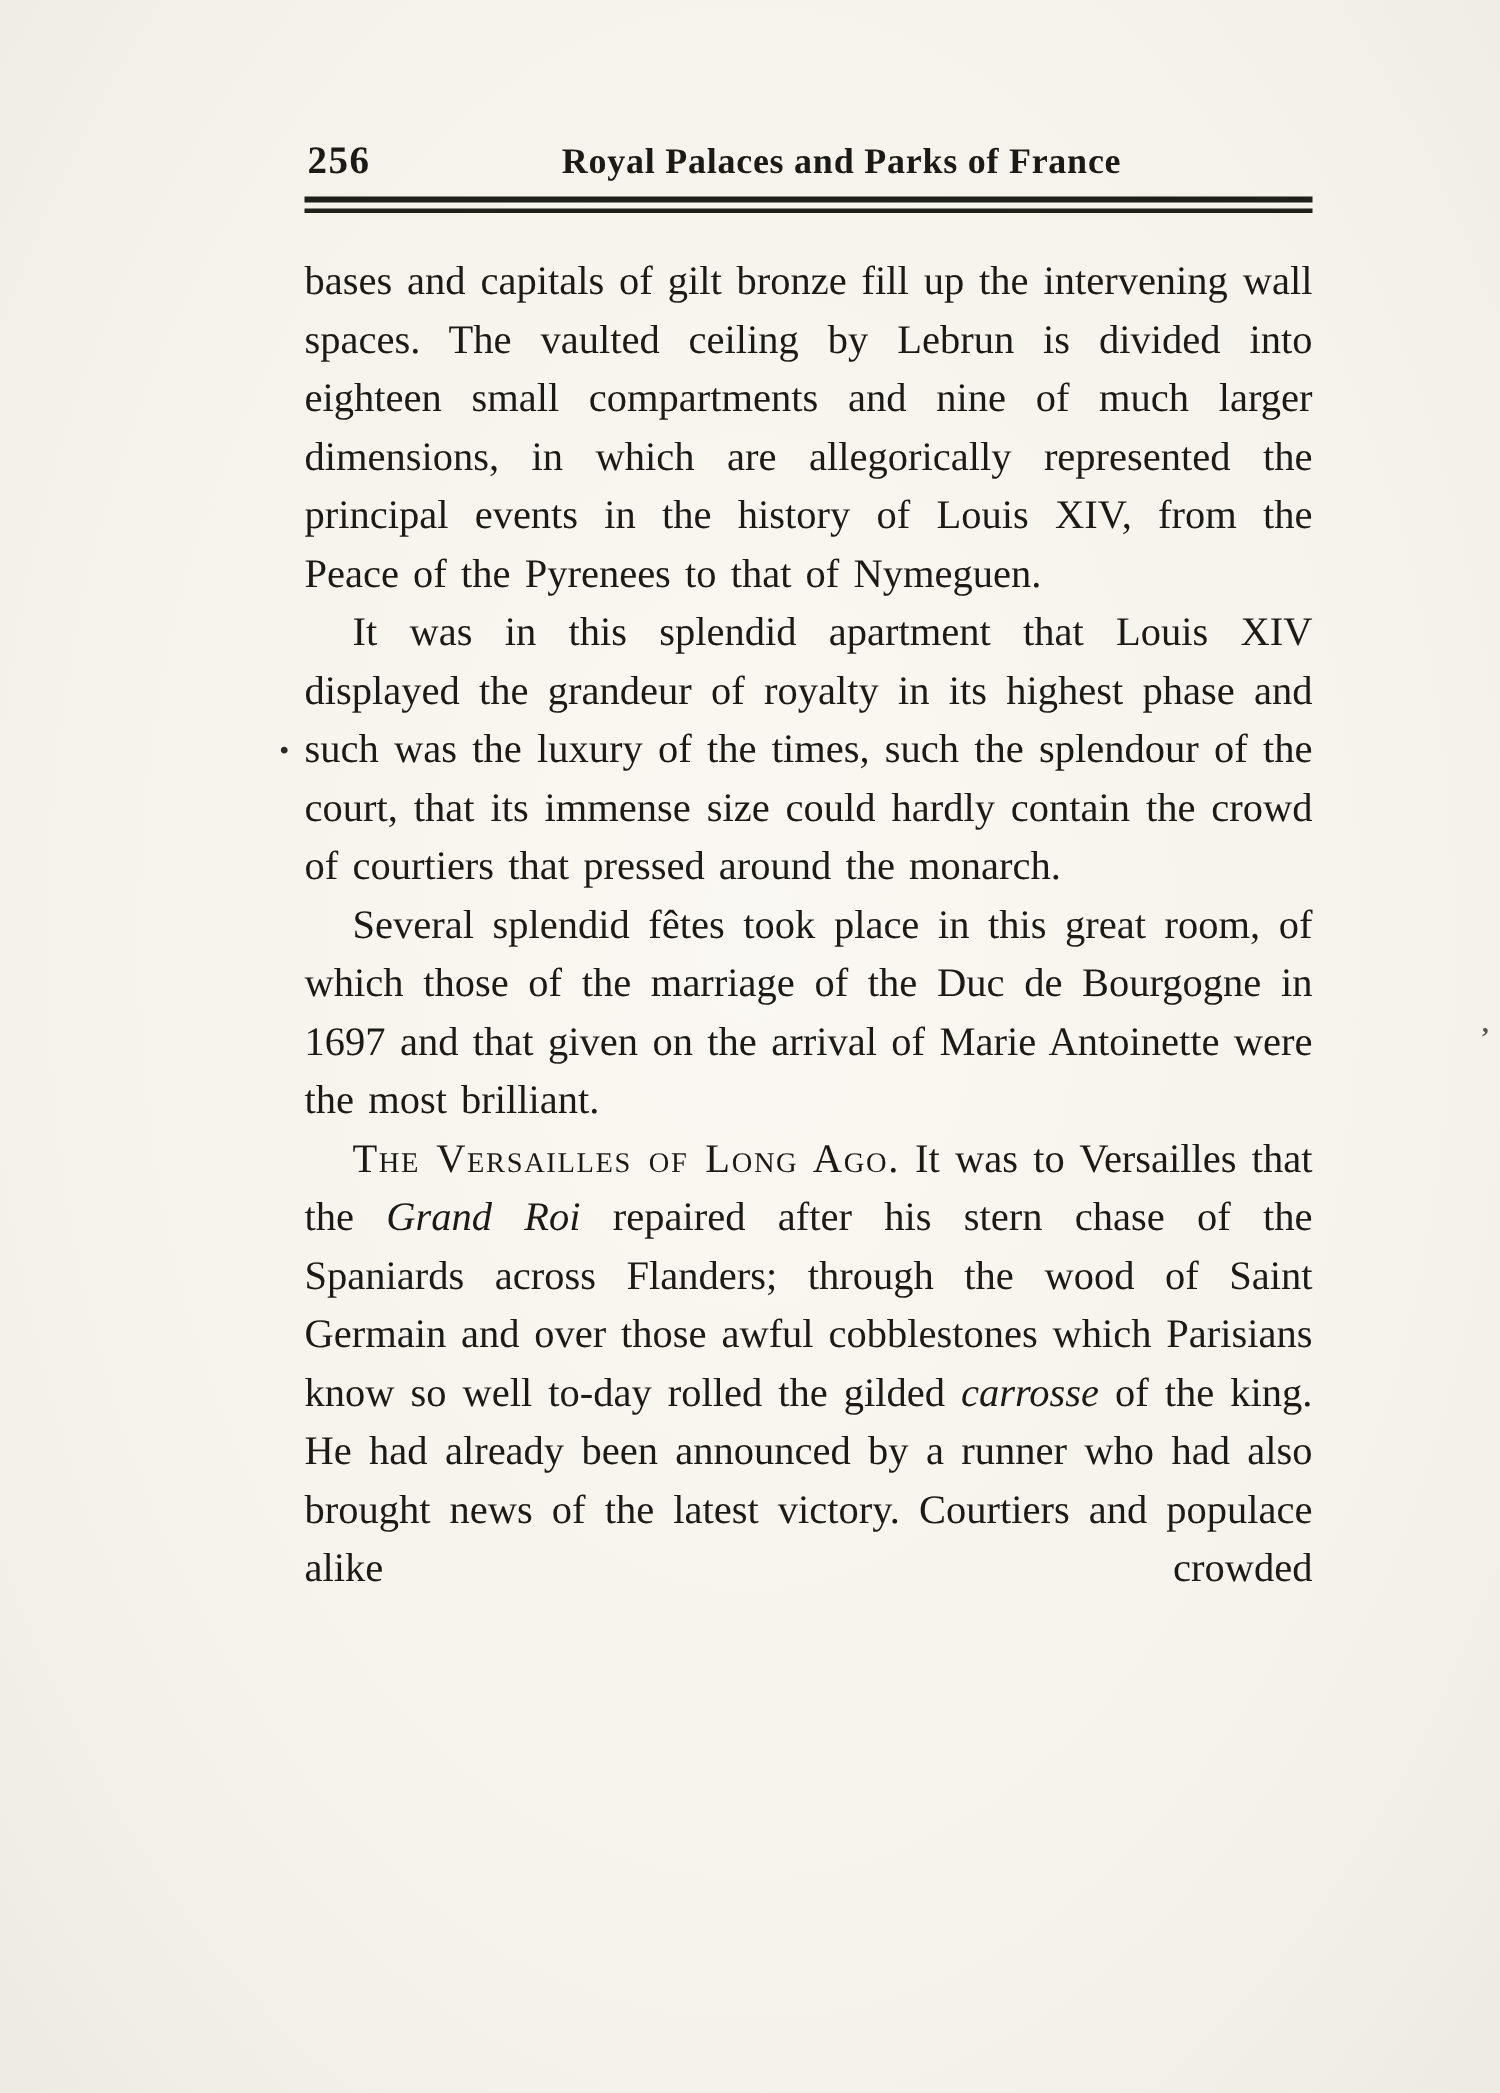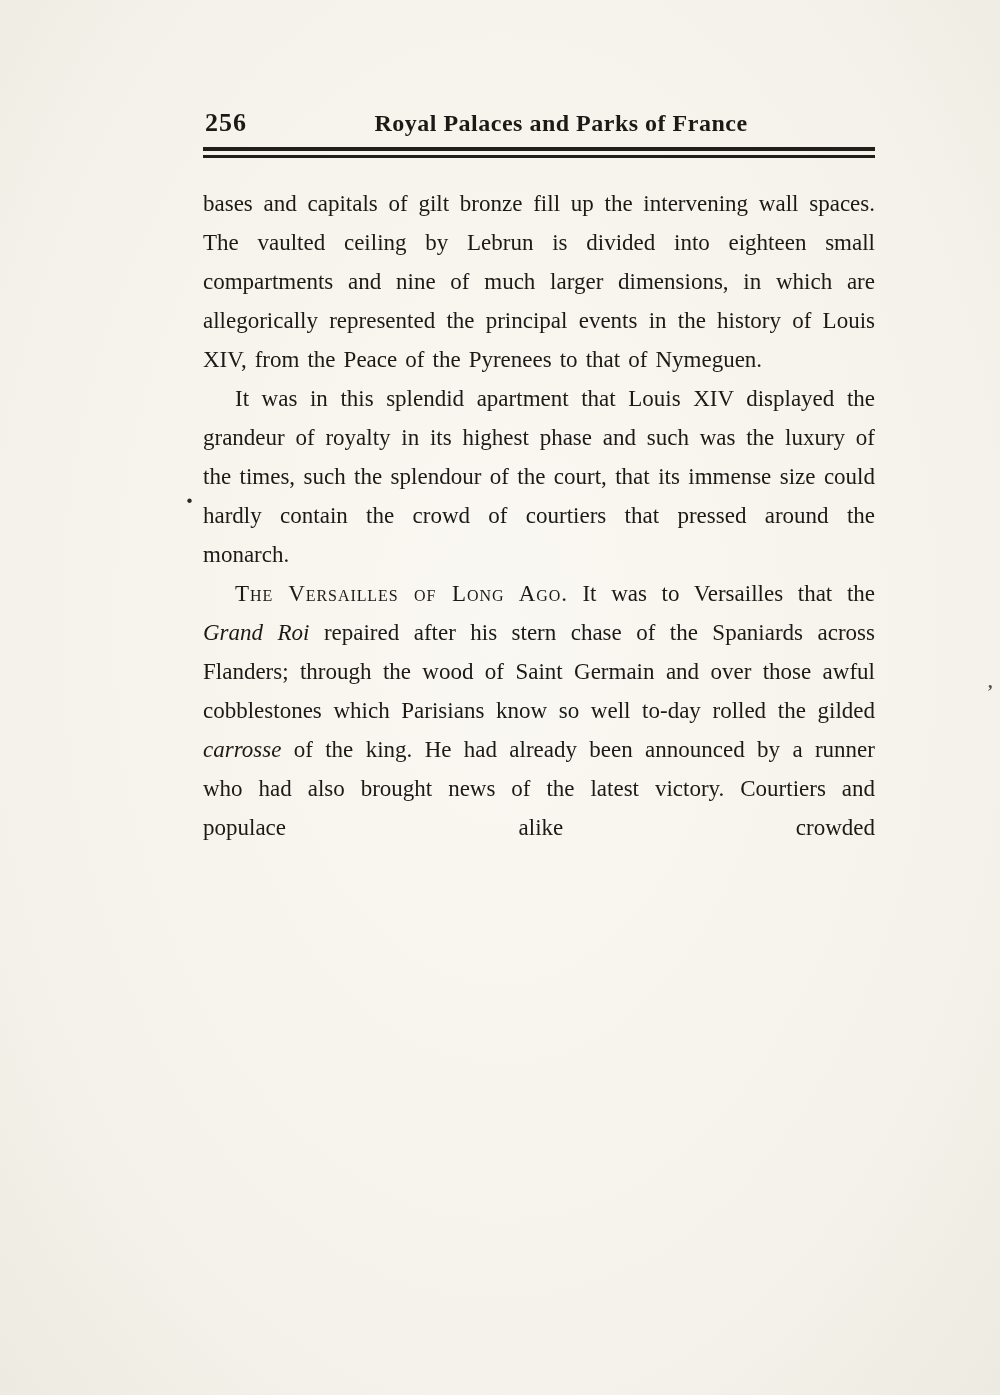--- a/index.html
+++ b/index.html
@@ -14,21 +14,21 @@
     margin: 0 auto;
     background: #f6f4ee;
     background-image: radial-gradient(ellipse at 50% 45%, #faf8f2 0%, #f4f2ea 70%, #edeae1 100%);
     overflow: hidden;
     color: #1b1a17;
     font-family: "Liberation Serif", "DejaVu Serif", serif;
   }
   .text-block {
     position: absolute;
     left: 203px;
-    top: 108px;
+    top: 92px;
     width: 672px;
   }
   .running-head {
     display: flex;
     align-items: baseline;
     font-weight: bold;
     margin-bottom: 9px;
   }
   .page-number {
     font-size: 26px;
@@ -44,21 +44,21 @@
     white-space: nowrap;
   }
   .double-rule {
     height: 4px;
     border-top: 4px solid #201f1c;
     border-bottom: 3px solid #201f1c;
     margin-bottom: 26px;
   }
   .page-body p.para {
     margin: 0;
-    font-size: 23px;
+    font-size: 27px;
     line-height: 39px;
     text-align: justify;
     word-spacing: 0.10em;
   }
   .page-body p.para.indent {
     text-indent: 32px;
   }
   .page-body p.para.jlast {
     text-align-last: justify;
   }
@@ -101,17 +101,18 @@
       <span class="page-number">256</span>
       <span class="head-title">Royal Palaces and Parks of France</span>
     </div>
 
     <div class="double-rule"></div>
 
     <div class="page-body">
 
     <p class="para"><span>bases and capitals of gilt bronze fill up the intervening wall spaces.  The vaulted ceiling by Lebrun is divided into eighteen small compartments and nine of much larger dimensions, in which are allegorically represented the principal events in the history of Louis XIV, from the Peace of the Pyrenees to that of Nymeguen.</span></p>
         <p class="para indent"><span>It was in this splendid apartment that Louis XIV displayed the grandeur of royalty in its highest phase and such was the luxury of the times, such the splendour of the court, that its immense size could hardly contain the crowd of courtiers that pressed around the monarch.</span></p>
+        <p class="para indent"><span>Several splendid fêtes took place in this great room, of which those of the marriage of the Duc de Bourgogne in 1697 and that given on the arrival of Marie Antoinette were the most brilliant.</span></p>
         <p class="para indent jlast"><span class="smallcaps">The Versailles of Long Ago.</span><span>  It was to Versailles that the </span><span class="italic">Grand Roi</span><span> repaired after his stern chase of the Spaniards across Flanders; through the wood of Saint Germain and over those awful cobblestones which Parisians know so well to-day rolled the gilded </span><span class="italic">carrosse</span><span> of the king.  He had already been announced by a runner who had also brought news of the latest victory.  Courtiers and populace alike crowded</span></p>
       </div>
 
   </div>
 </div>
 
 </body></html>

